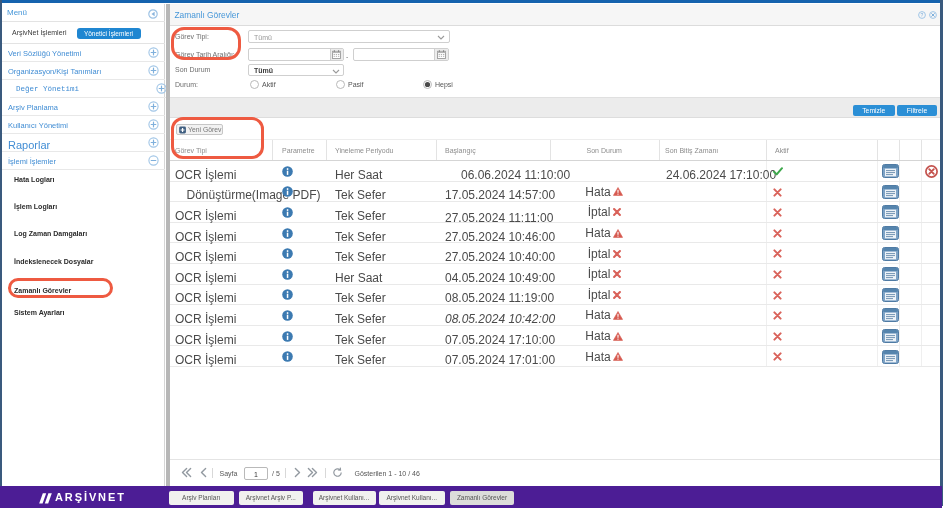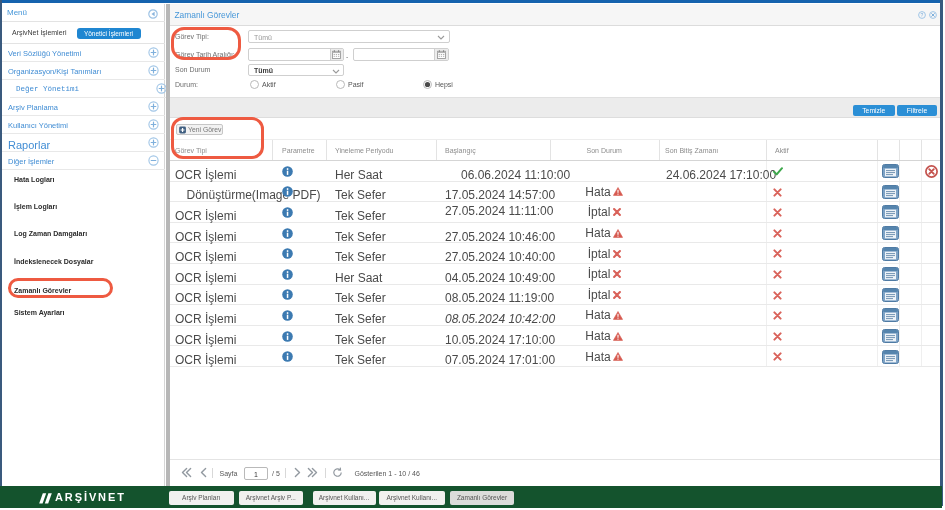--- a/index.html
+++ b/index.html
@@ -78,21 +78,21 @@
 <div class="ab" style="left:0;top:129.5px;width:163px;height:18px;border-bottom:1px solid #e8e8e8;">
         <span class="ab" style="left:6px;top:5px;font-size:11px;color:#418dd4;">Raporlar</span>
         <span class="ab cc" style="left:146px;top:3.5px;">
           <svg width="11" height="11" viewBox="-5.5 -5.5 11 11">
             <circle cx="0" cy="0" r="4.6" fill="none" stroke="#a0c5e6" stroke-width="1.1"></circle>
             <path d="M-2.3 0 H2.3 M0 -2.3 V2.3" stroke="#7fb0dc" stroke-width="1.2" fill="none" stroke-linecap="round"></path>
           </svg>
         </span>
       </div>
 <div class="ab" style="left:0;top:147.5px;width:163px;height:18px;border-bottom:1px solid #e8e8e8;">
-        <span class="ab" style="left:6px;top:5px;font-size:7.5px;color:#418dd4;">Diğer İşlemler</span>
+        <span class="ab" style="left:6px;top:5px;font-size:7.5px;color:#418dd4;">İşlemi İşlemler</span>
         <span class="ab cc" style="left:146px;top:3.5px;">
           <svg width="11" height="11" viewBox="-5.5 -5.5 11 11">
             <circle cx="0" cy="0" r="4.6" fill="none" stroke="#a0c5e6" stroke-width="1.1"></circle>
             <path d="M-2.3 0 H2.3" stroke="#7fb0dc" stroke-width="1.2" fill="none" stroke-linecap="round"></path>
           </svg>
         </span>
       </div>
 <span class="ab" style="left:12px;top:171.5px;font-size:7px;font-weight:bold;color:#2b2b2b;">Hata Logları</span>
 <span class="ab" style="left:12px;top:198.5px;font-size:7px;font-weight:bold;color:#2b2b2b;">İşlem Logları</span>
 <span class="ab" style="left:12px;top:226px;font-size:7px;font-weight:bold;color:#2b2b2b;">Log Zaman Damgaları</span>
@@ -305,21 +305,21 @@
 <div class="vline" style="left:751.5px;background:#efefef;"></div>
 <span class="ab t7" style="left:5.5px;top:6.8px;">OCR İşlemi</span>
 <span class="ab cc" style="left:112.5px;top:4.8px;">
         <svg width="11" height="11" viewBox="0 0 11 11">
           <circle cx="5.5" cy="5.5" r="5.3" fill="#3c7ab1"></circle>
           <rect x="4.8" y="2.2" width="1.5" height="1.7" fill="#fff"></rect>
           <rect x="4.8" y="4.7" width="1.5" height="4.2" fill="#fff"></rect>
         </svg>
       </span>
 <span class="ab t7" style="left:165.5px;top:6.8px;">Tek Sefer</span>
-<span class="ab t7" style="left:275.5px;top:2px;text-align:right;">27.05.2024 11:11:00</span>
+<span class="ab t7" style="left:275.5px;top:9px;text-align:right;">27.05.2024 11:11:00</span>
 <span class="ab cc" style="left:380.5px;top:0;width:108.5px;height:20.6px;justify-content:center;">
         <span class="t7">İptal</span>
         <span class="cc" style="margin-left:2.5px;">
           <svg width="8" height="8" viewBox="0 0 8 8">
             <path d="M1.1 1.1 L6.9 6.9 M6.9 1.1 L1.1 6.9" stroke="#d9625a" stroke-width="2.1" stroke-linecap="round"></path>
           </svg>
         </span>
       </span>
 <span class="ab cc" style="left:603.5px;top:6px;">
         <svg width="9" height="9" viewBox="0 0 9 9">
@@ -543,21 +543,21 @@
 <div class="vline" style="left:751.5px;background:#efefef;"></div>
 <span class="ab t7" style="left:5.5px;top:6.8px;">OCR İşlemi</span>
 <span class="ab cc" style="left:112.5px;top:4.8px;">
         <svg width="11" height="11" viewBox="0 0 11 11">
           <circle cx="5.5" cy="5.5" r="5.3" fill="#3c7ab1"></circle>
           <rect x="4.8" y="2.2" width="1.5" height="1.7" fill="#fff"></rect>
           <rect x="4.8" y="4.7" width="1.5" height="4.2" fill="#fff"></rect>
         </svg>
       </span>
 <span class="ab t7" style="left:165.5px;top:6.8px;">Tek Sefer</span>
-<span class="ab t7" style="left:275.5px;top:6.8px;">10.05.2024 17:10:00</span>
+<span class="ab t7" style="left:275.5px;top:6.8px;">07.05.2024 17:10:00</span>
 <span class="ab cc" style="left:380.5px;top:0;width:108.5px;height:20.6px;justify-content:center;">
         <span class="t7">Hata</span>
         <span class="cc" style="margin-left:2.5px;">
           <svg width="10" height="9" viewBox="0 0 10 9">
             <path d="M5 0.5 L9.6 8.4 L0.4 8.4 Z" fill="#d65a50" stroke="#d65a50" stroke-width="0.6" stroke-linejoin="round"></path>
             <rect x="4.45" y="2.8" width="1.1" height="3" fill="#fff"></rect>
             <rect x="4.45" y="6.6" width="1.1" height="1.1" fill="#fff"></rect>
           </svg>
         </span>
       </span>
@@ -650,21 +650,21 @@
       </span>
 <span class="ab" style="left:155px;top:7.5px;width:1px;height:10px;background:#d8d8d8;"></span>
 <span class="ab cc" style="left:162px;top:7px;">
         <svg width="11" height="11" viewBox="0 0 11 11">
           <path d="M9.2 5.5 a3.7 3.7 0 1 1 -1.1 -2.6" fill="none" stroke="#9299a0" stroke-width="1.2"></path>
           <path d="M8.3 0.6 L8.5 3.2 L5.9 3.0" fill="none" stroke="#9299a0" stroke-width="1.2"></path>
         </svg>
       </span>
 <span class="ab" style="left:185px;top:10px;font-size:7px;color:#555;">Gösterilen 1 - 10 / 46</span>
 </div>
-<div class="ab" style="left:0;top:486px;width:942px;height:22px;background:#14532d;">
+<div class="ab" style="left:0;top:486px;width:942px;height:22px;background:#4c1d95;">
 <span class="ab" style="left:38.5px;top:4.5px;"><svg width="14" height="13" viewBox="0 0 14 13">
           <path d="M3.8 1.2 h3.4 l-3.6 10.4 h-3.4 Z" fill="#fff"></path>
           <path d="M9.4 1.2 h3.4 l-3.6 10.4 h-3.4 Z" fill="#fff"></path>
         </svg></span>
 <span class="ab" style="left:55px;top:5px;font-size:11px;font-weight:bold;color:#fff;letter-spacing:1.9px;">ARŞİVNET</span>
 <span class="ab cc" style="left:169px;top:4.5px;width:64.5px;height:14.5px;background:#f1f1ef;border-radius:2px;font-size:6.5px;color:#555;justify-content:center;">Arşiv Planları</span>
 <span class="ab cc" style="left:238.5px;top:4.5px;width:64.5px;height:14.5px;background:#f1f1ef;border-radius:2px;font-size:6.5px;color:#555;justify-content:center;">Arşivnet Arşiv P...</span>
 <span class="ab cc" style="left:312.5px;top:4.5px;width:63px;height:14.5px;background:#f1f1ef;border-radius:2px;font-size:6.5px;color:#555;justify-content:center;">Arşivnet Kullanı...</span>
 <span class="ab cc" style="left:379px;top:4.5px;width:65.5px;height:14.5px;background:#f1f1ef;border-radius:2px;font-size:6.5px;color:#555;justify-content:center;">Arşivnet Kullanı...</span>
 <span class="ab cc" style="left:450px;top:4.5px;width:64px;height:14.5px;background:#dcdcda;border-radius:2px;font-size:6.5px;color:#555;justify-content:center;">Zamanlı Görevler</span>

